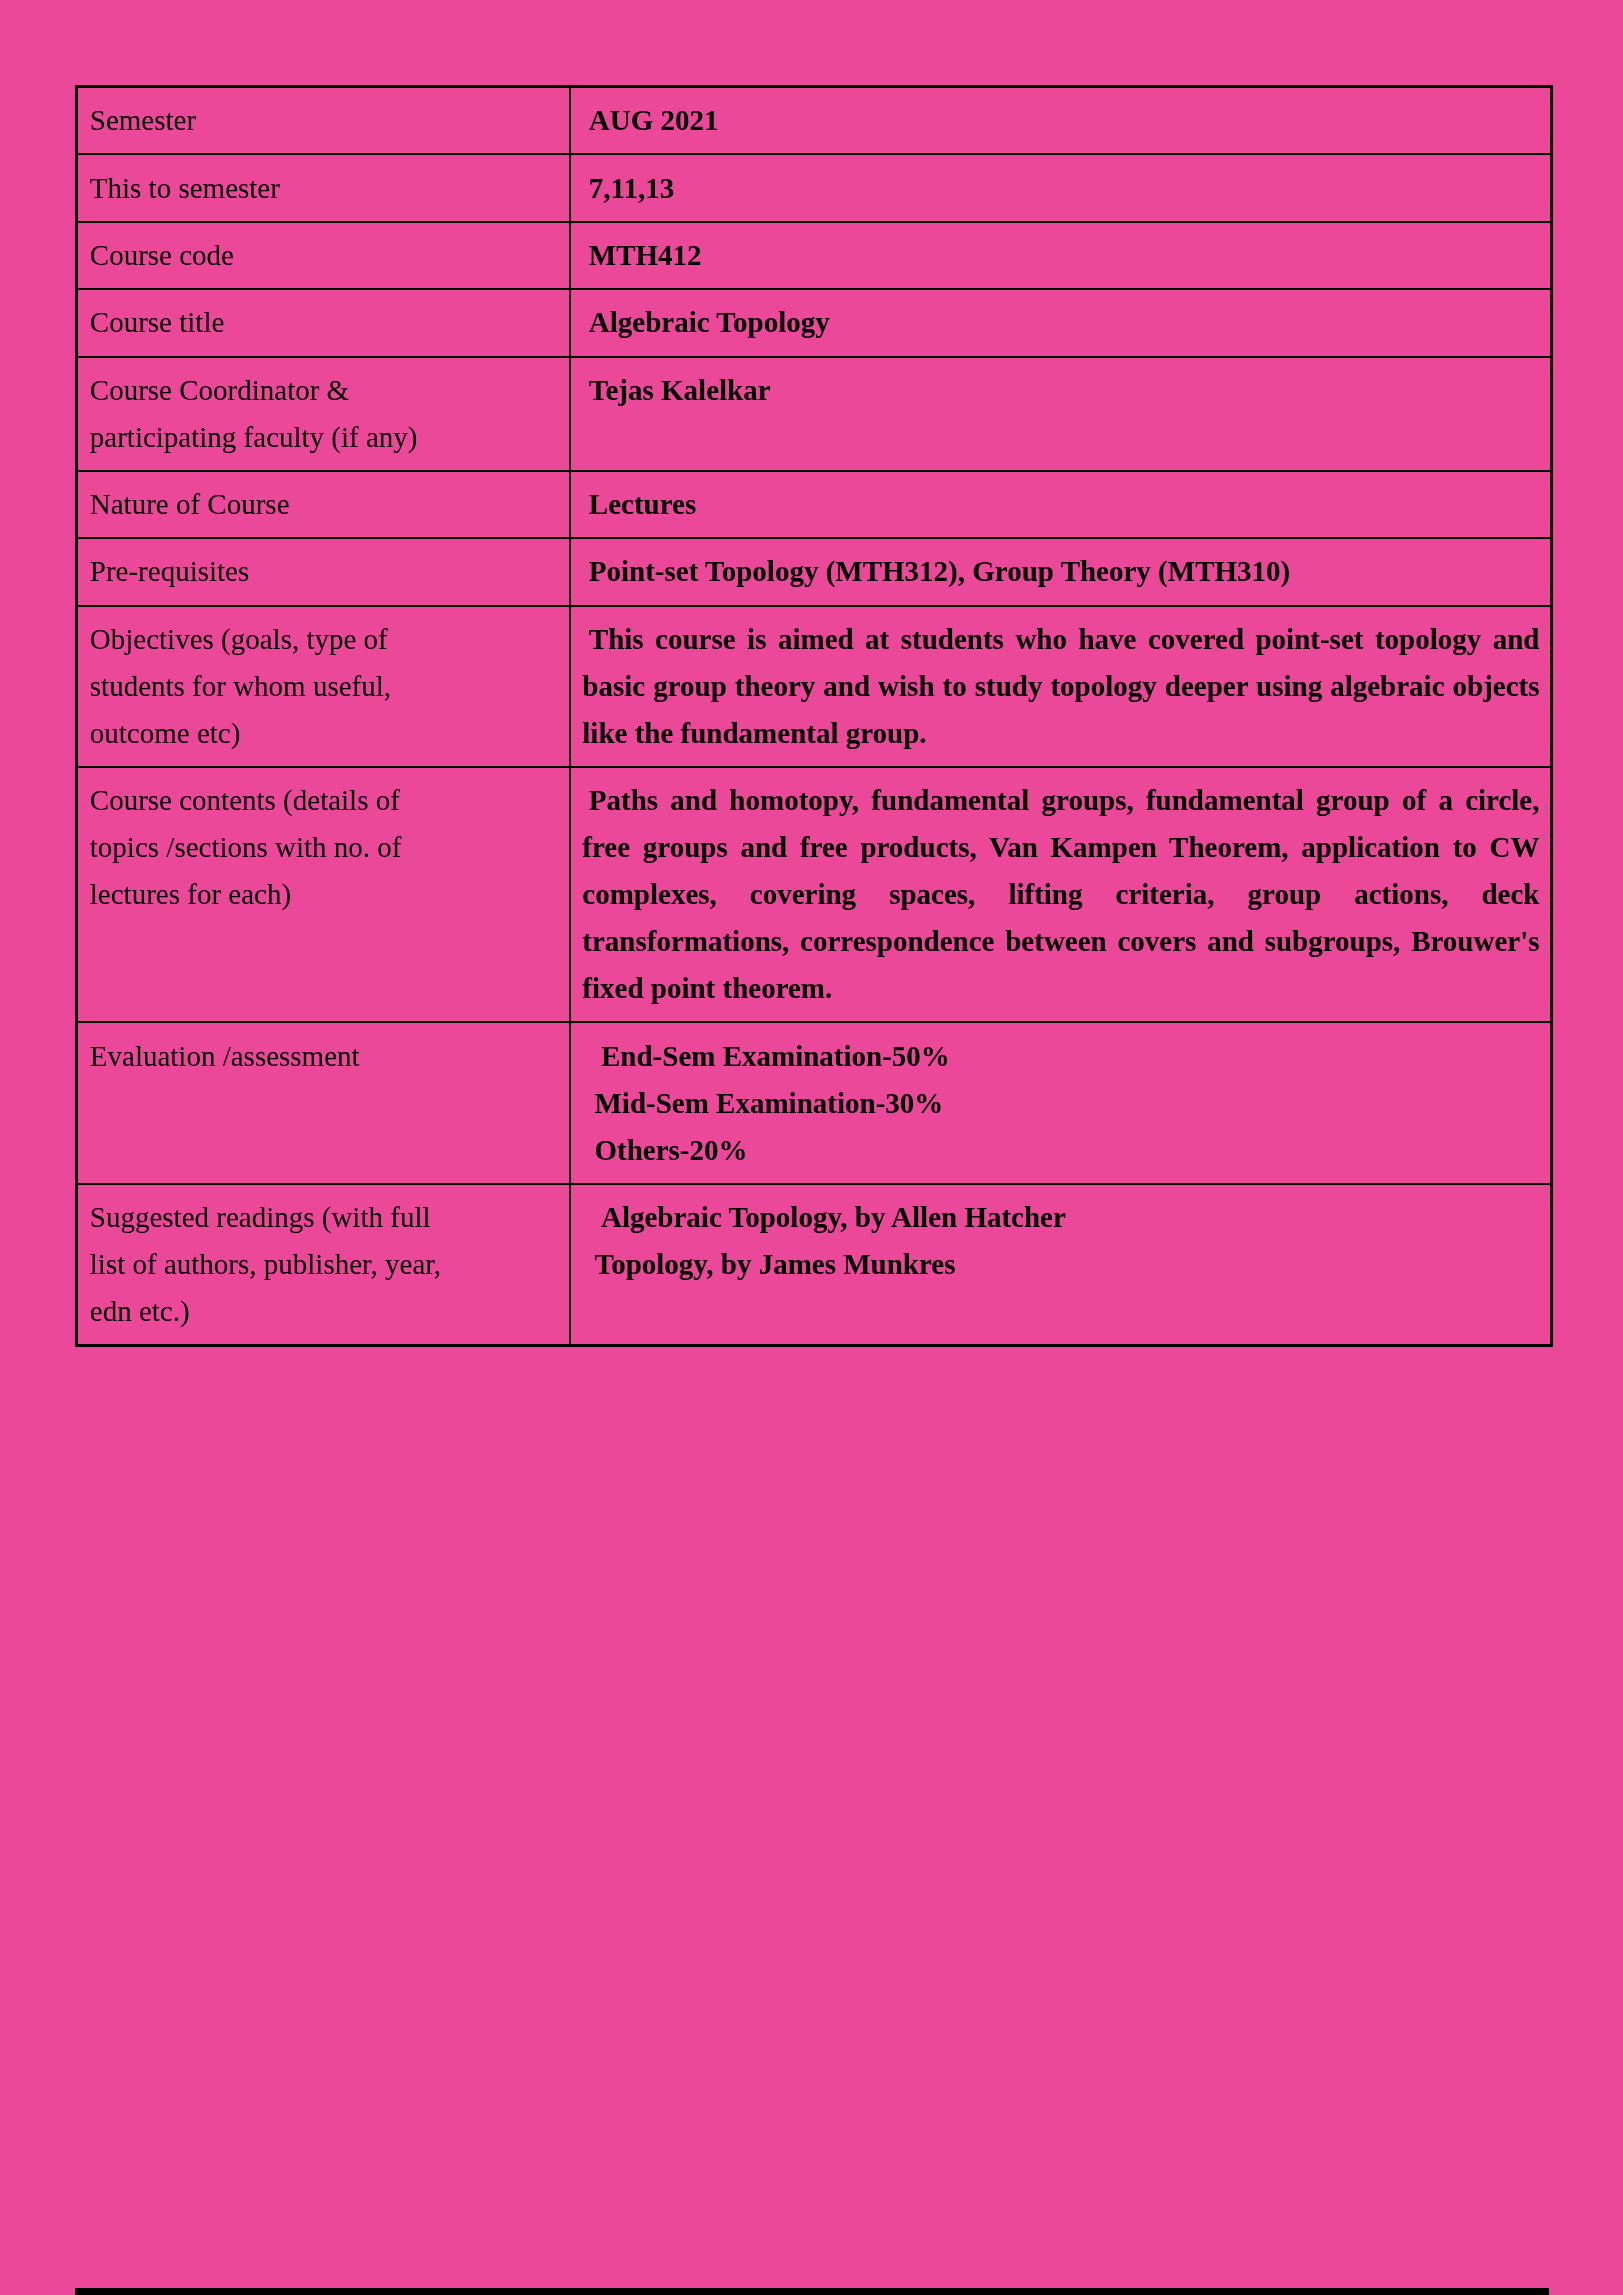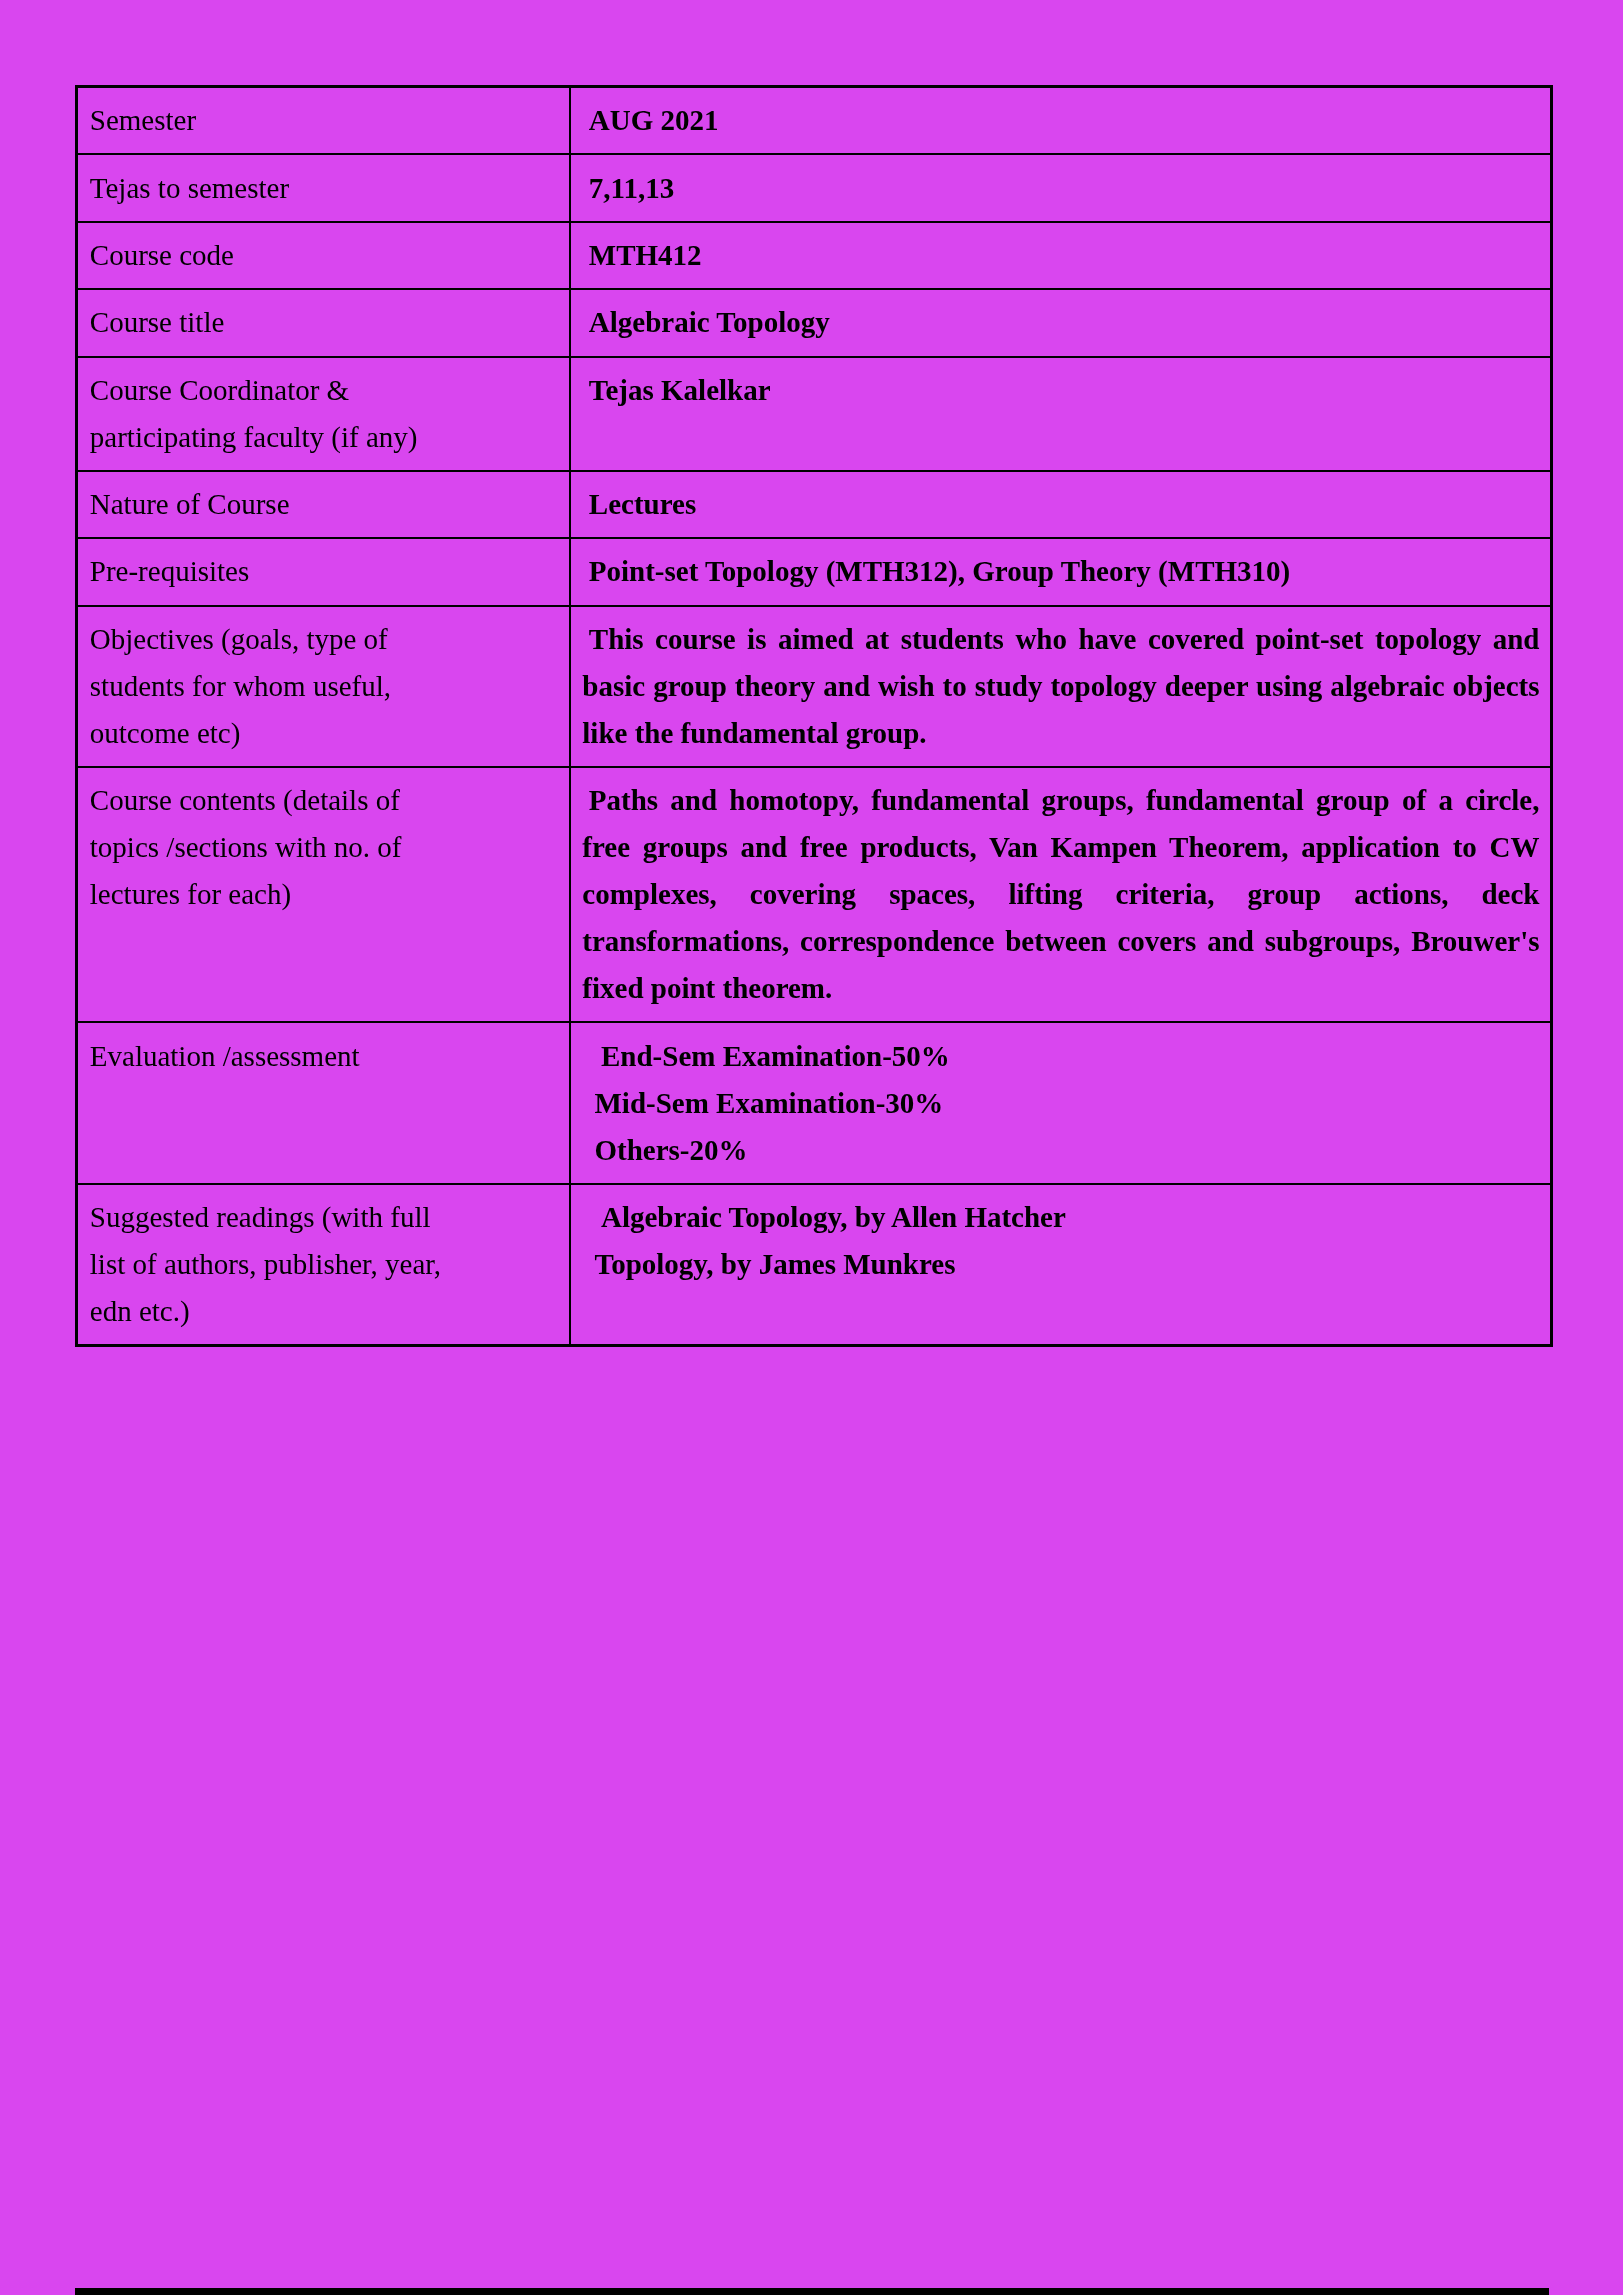--- a/index.html
+++ b/index.html
@@ -4,21 +4,21 @@
 <style>
   html, body {
     margin: 0;
     padding: 0;
     background: #ffffff;
   }
   .page {
     position: relative;
     width: 1623px;
     height: 2295px;
-    background: #d946ef;
+    background: #ec4899;
     font-family: "Liberation Serif", "DejaVu Serif", serif;
     color: #000000;
     overflow: hidden;
   }
   table.course-table {
     position: absolute;
     left: 75px;
     top: 85px;
     width: 1474px;
     border-collapse: collapse;
@@ -75,21 +75,21 @@
         <col class="c2">
       </colgroup>
 
     <tbody>
         <tr>
       <td class="label-cell">Semester</td>
       <td class="value-cell">AUG 2021</td>
     </tr>
 
     <tr>
-      <td class="label-cell">Tejas to semester</td>
+      <td class="label-cell">This to semester</td>
       <td class="value-cell">7,11,13</td>
     </tr>
 
     <tr>
       <td class="label-cell">Course code</td>
       <td class="value-cell bold">MTH412</td>
     </tr>
 
     <tr>
       <td class="label-cell">Course title</td>

